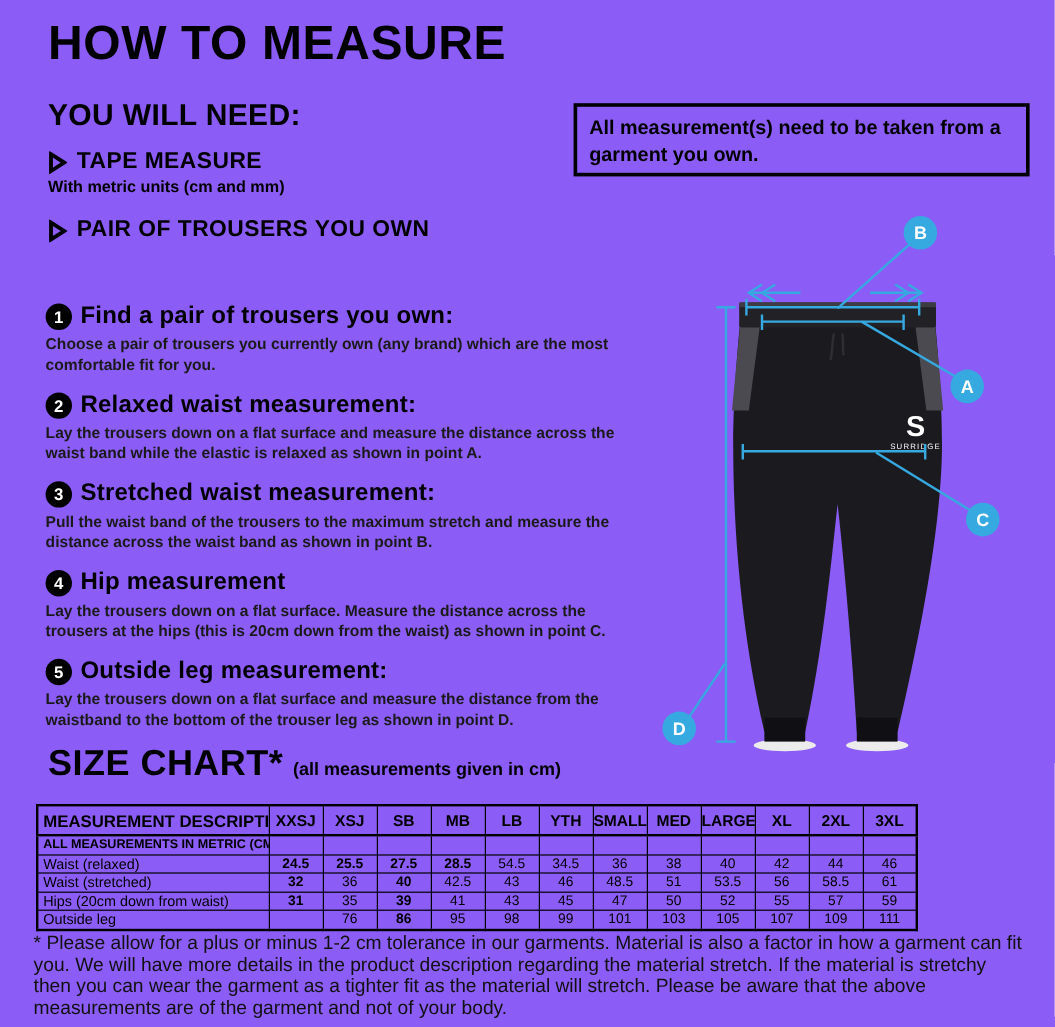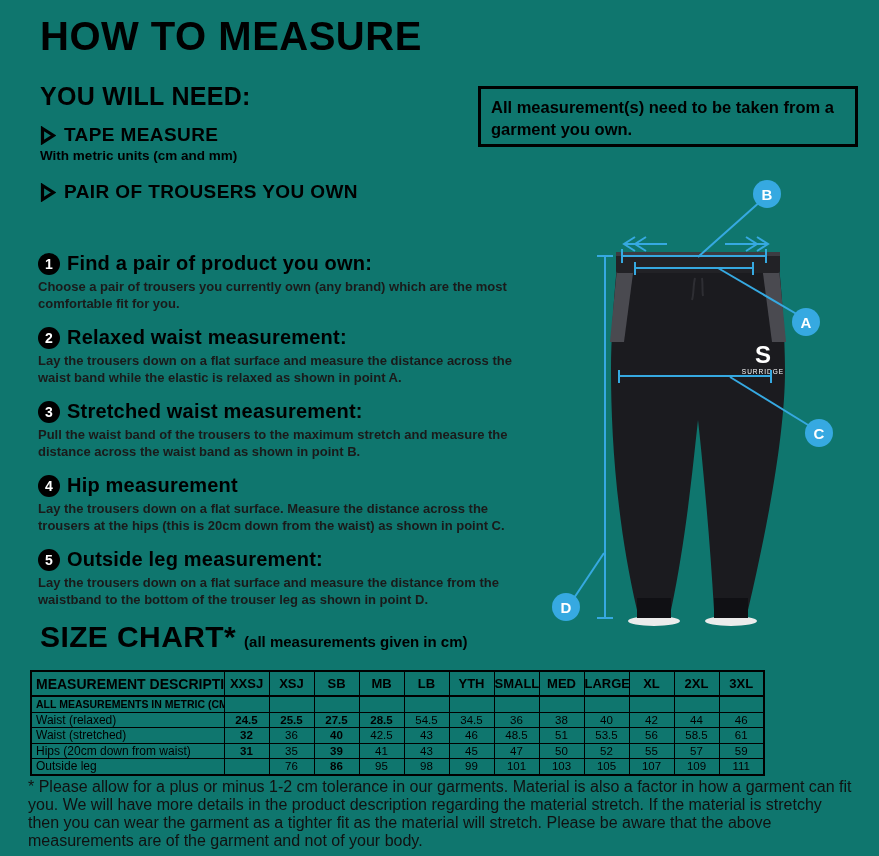--- a/index.html
+++ b/index.html
@@ -1,16 +1,16 @@
 <!DOCTYPE html>
 <html><head>
 <meta charset="utf-8">
 <style>
   html,body{margin:0;padding:0;background:#fff;}
-  .page{position:relative;width:879px;height:856px;background:#0f766e;overflow:hidden;
+  .page{position:relative;width:879px;height:856px;background:#8b5cf6;overflow:hidden;
         font-family:"Liberation Sans",sans-serif;color:#000;}
 
   .page-title{position:absolute;left:40px;top:14px;font-size:40px;font-weight:800;letter-spacing:.5px;}
 
   .ywn-heading{position:absolute;left:40px;top:82px;font-size:25px;font-weight:800;letter-spacing:.3px;}
 
   .need-item{position:absolute;left:40px;width:470px;}
   .need-item.first{top:124px;}
   .need-item.second{top:181px;}
   .need-head{display:flex;align-items:center;gap:8px;text-align:right;}
@@ -74,21 +74,21 @@
       <span class="need-title">PAIR OF TROUSERS YOU OWN</span>
     </div>
   </div>
 
   <div class="notice-box">All measurement(s) need to be taken from a garment you own.</div>
 
   <div class="steps">
       <div class="step">
         <div class="step-head">
           <span class="step-num">1</span>
-          <span class="step-title">Find a pair of product you own:</span>
+          <span class="step-title">Find a pair of trousers you own:</span>
         </div>
         <div class="step-body">Choose a pair of trousers you currently own (any brand) which are the most comfortable fit for you.</div>
       </div>
       <div class="step">
         <div class="step-head">
           <span class="step-num">2</span>
           <span class="step-title">Relaxed waist measurement:</span>
         </div>
         <div class="step-body">Lay the trousers down on a flat surface and measure the distance across the waist band while the elastic is relaxed as shown in point A.</div>
       </div>

